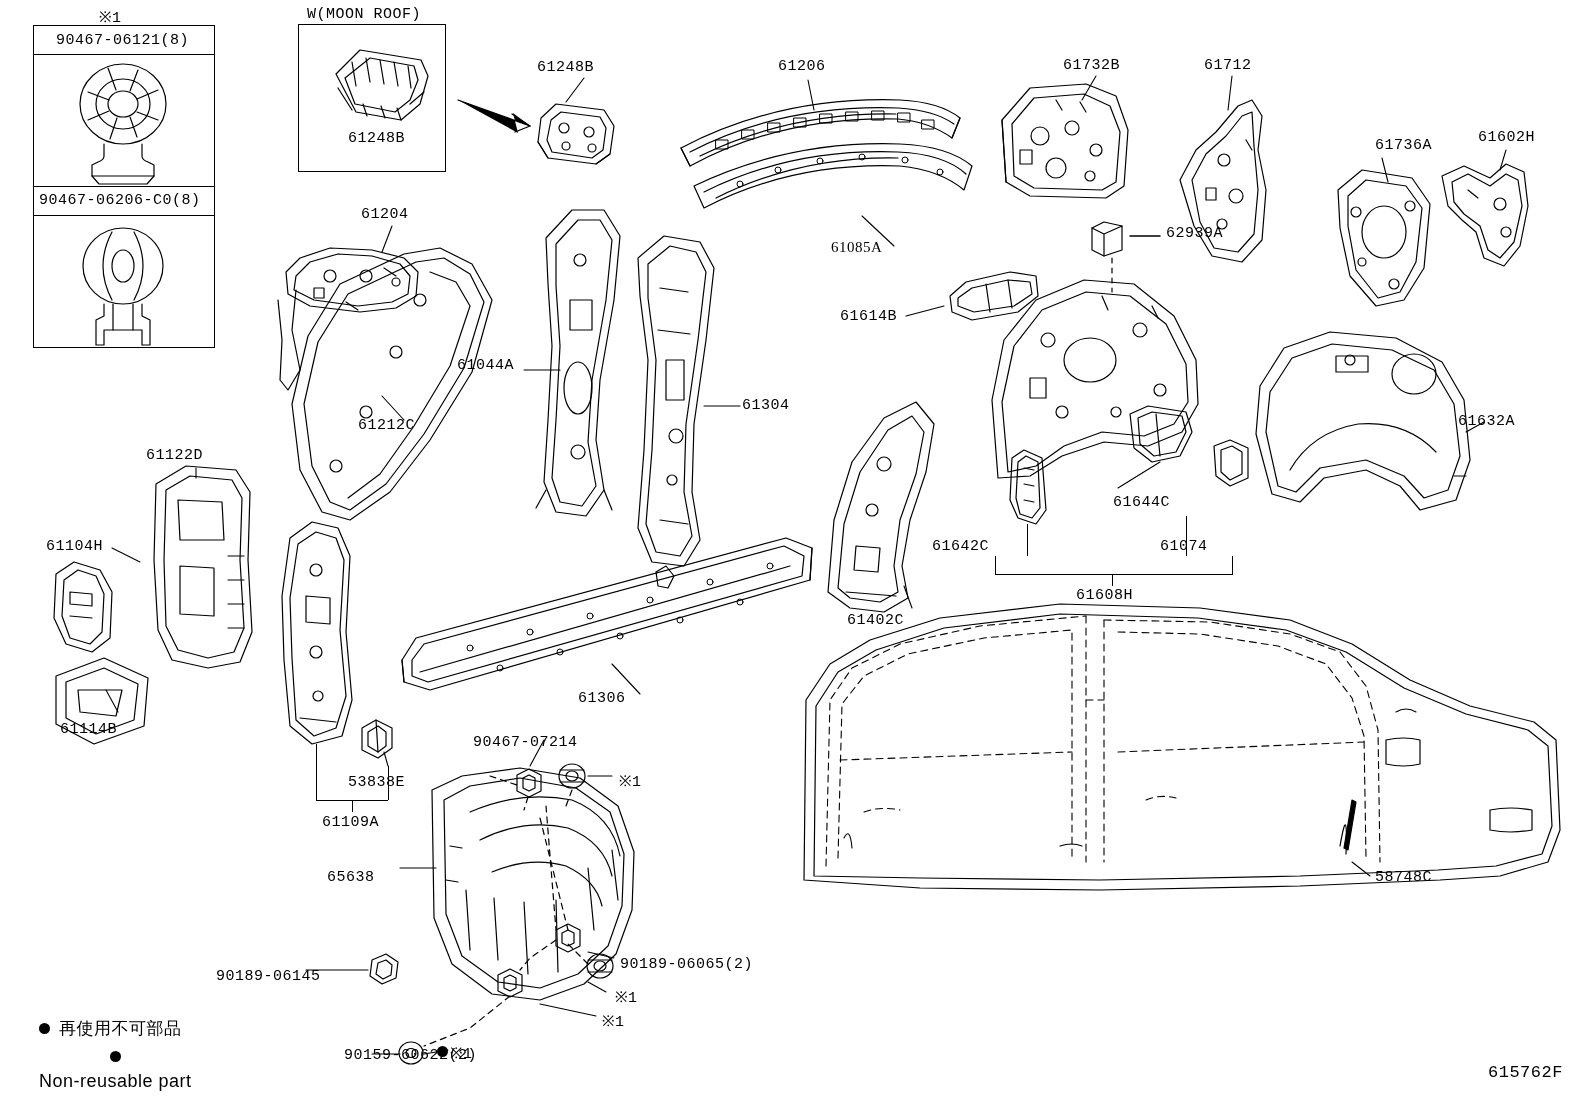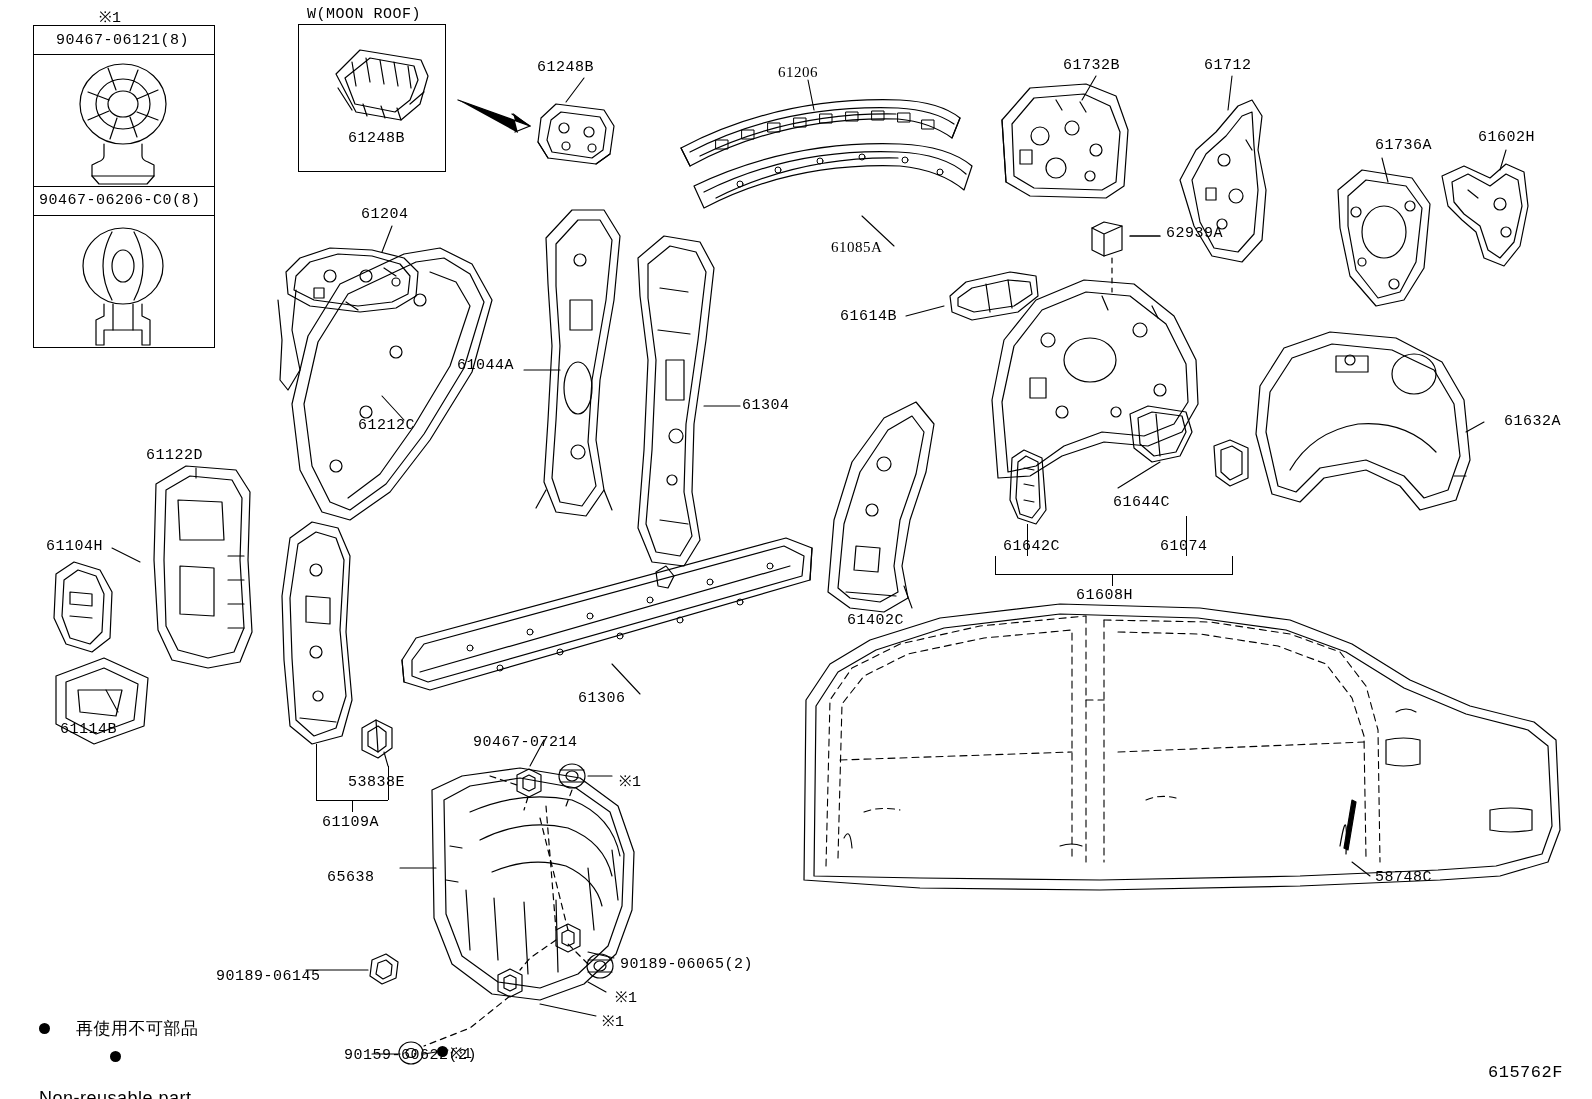--- a/index.html
+++ b/index.html
@@ -59,21 +59,21 @@
     left: 0;
     top: 0;
     width: 1592px;
     height: 1099px;
     pointer-events: none;
   }
   .legend-row {
     position: absolute;
     display: flex;
     align-items: center;
-    gap: 26px;
+    gap: 9px;
   }
 </style>
 </head>
 <body>
 
 <div id="sheet">
 
   <svg class="art" viewBox="0 0 1592 1099">
     <g fill="none" stroke="#000" stroke-width="1.2" stroke-linejoin="round" stroke-linecap="round">
 
@@ -487,36 +487,36 @@
   <div class="ln v" style="left:388px; top:766px; height:34px;"></div>
   <div class="ln v" style="left:352px; top:800px; height:12px;"></div>
 
   <div class="lbl small" style="left:99px; top:6px;">※1</div>
   <div class="lbl" style="left:56px; top:32px;">90467-06121(8)</div>
   <div class="lbl" style="left:39px; top:192px;">90467-06206-C0(8)</div>
 
   <div class="lbl" style="left:307px; top:6px;">W(MOON ROOF)</div>
   <div class="lbl" style="left:348px; top:130px;">61248B</div>
   <div class="lbl" style="left:537px; top:59px;">61248B</div>
-  <div class="lbl" style="left:778px; top:64px;font-family:Liberation Serif, serif;">61206</div>
+  <div class="lbl" style="left:778px; top:58px;">61206</div>
   <div class="lbl" style="left:1063px; top:57px;">61732B</div>
   <div class="lbl" style="left:1204px; top:57px;">61712</div>
   <div class="lbl" style="left:1347px; top:137px;margin-left:28px;">61736A</div>
   <div class="lbl" style="left:1478px; top:129px;">61602H</div>
   <div class="lbl" style="left:831px; top:239px;font-family:Liberation Serif, serif;">61085A</div>
   <div class="lbl" style="left:1166px; top:225px;">62939A</div>
   <div class="lbl" style="left:361px; top:206px;">61204</div>
   <div class="lbl" style="left:840px; top:308px;">61614B</div>
   <div class="lbl" style="left:457px; top:357px;">61044A</div>
   <div class="lbl" style="left:742px; top:397px;">61304</div>
   <div class="lbl" style="left:358px; top:417px;">61212C</div>
-  <div class="lbl" style="left:1458px; top:413px;margin-left:46px;">61632A</div>
+  <div class="lbl" style="left:1458px; top:413px;">61632A</div>
   <div class="lbl" style="left:146px; top:447px;">61122D</div>
   <div class="lbl" style="left:1113px; top:494px;">61644C</div>
-  <div class="lbl" style="left:1003px; top:538px;font-family:Liberation Mono, monospace;">61642C</div>
+  <div class="lbl" style="left:932px; top:538px;font-family:Liberation Mono, monospace;">61642C</div>
   <div class="lbl" style="left:1160px; top:538px;">61074</div>
   <div class="lbl" style="left:46px; top:538px;">61104H</div>
   <div class="lbl" style="left:1076px; top:587px;">61608H</div>
   <div class="lbl" style="left:847px; top:612px;">61402C</div>
   <div class="lbl" style="left:578px; top:690px;">61306</div>
   <div class="lbl" style="left:60px; top:721px;">61114B</div>
   <div class="lbl" style="left:348px; top:774px;">53838E</div>
   <div class="lbl" style="left:322px; top:814px;">61109A</div>
   <div class="lbl" style="left:473px; top:734px;">90467-07214</div>
   <div class="lbl small" style="left:619px; top:770px;">※1</div>

